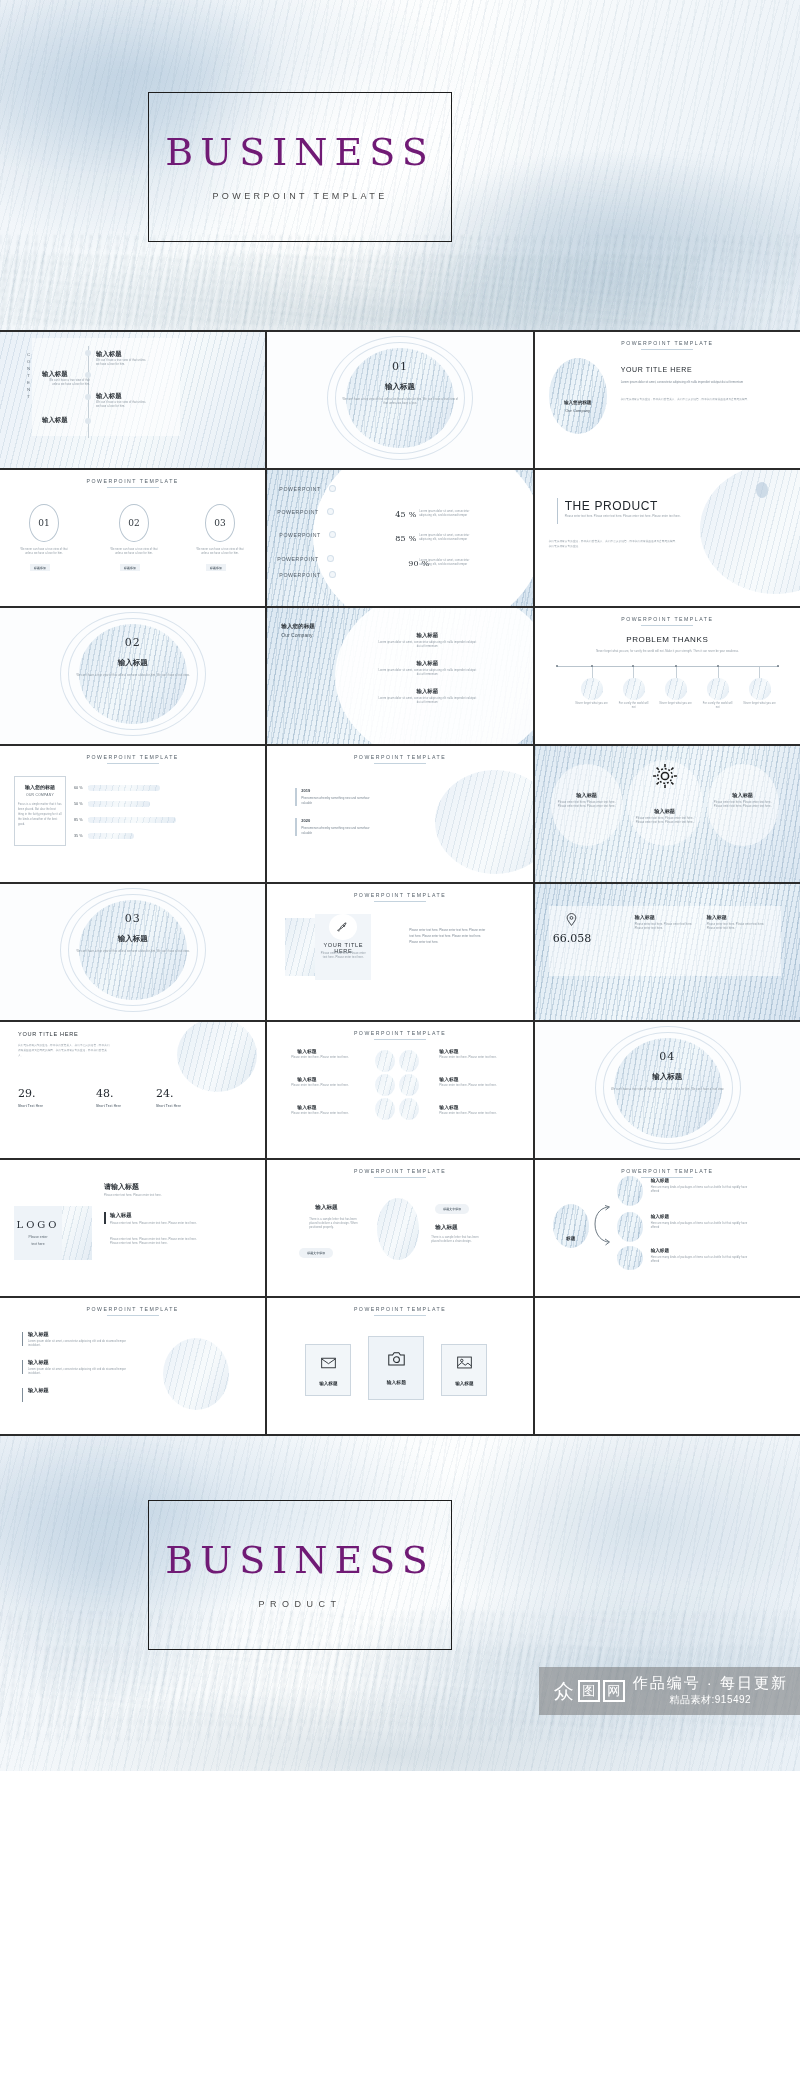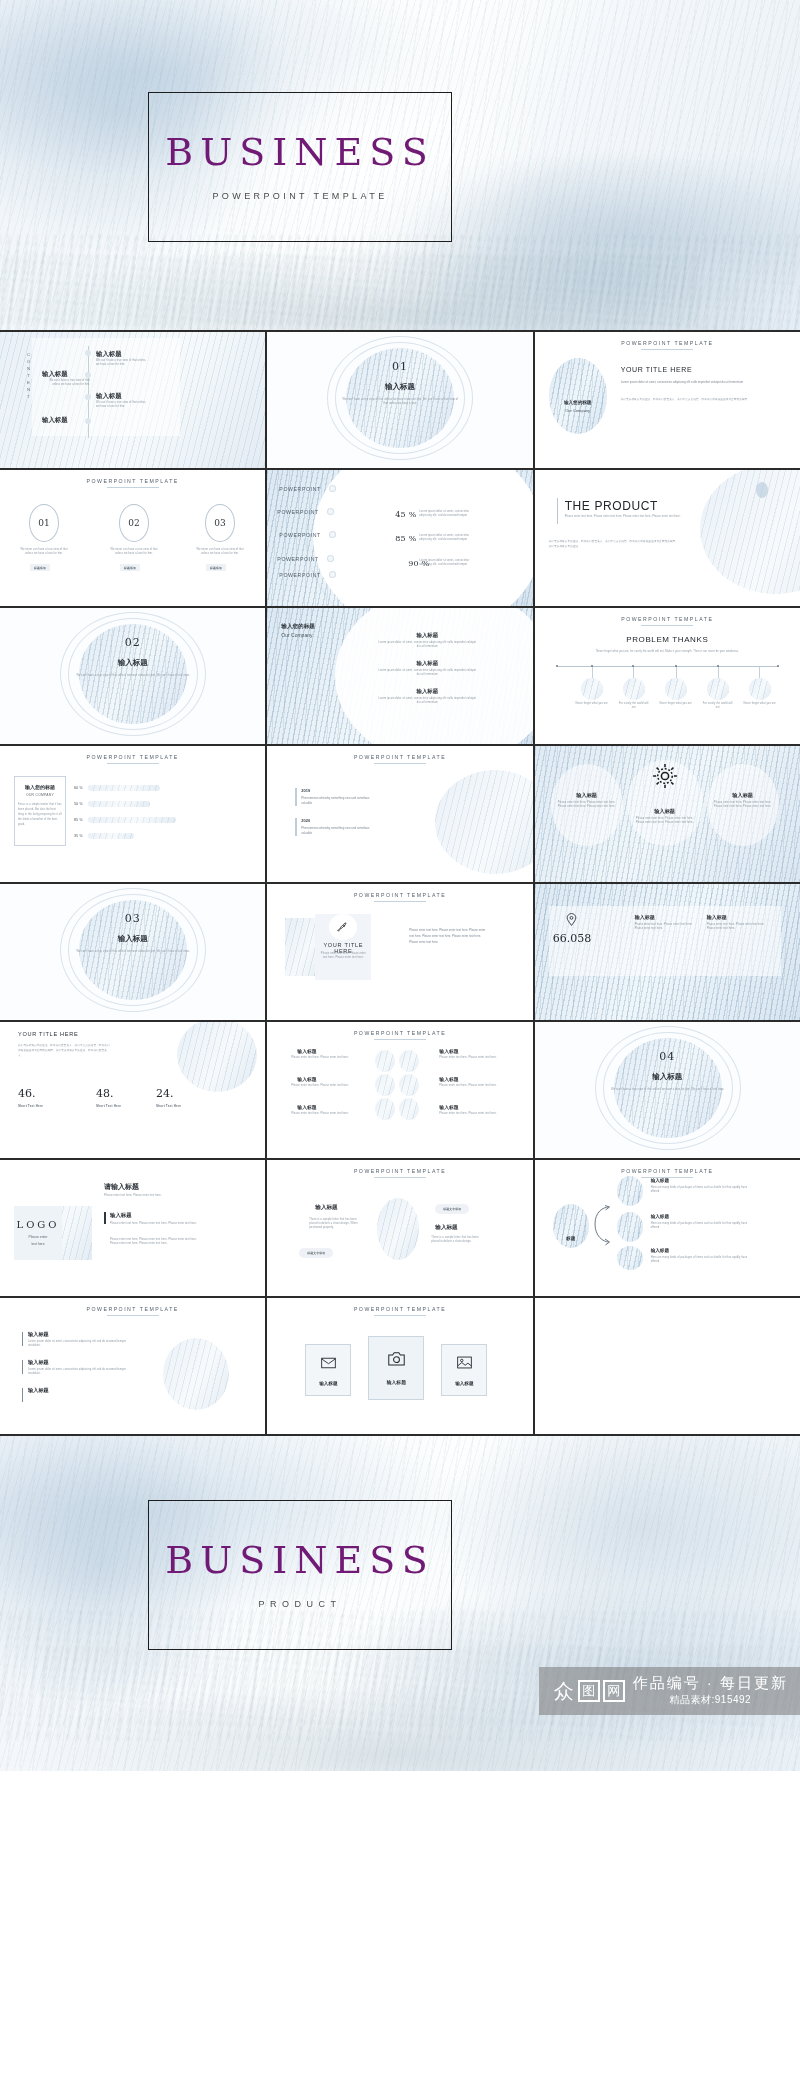--- a/index.html
+++ b/index.html
@@ -449,21 +449,21 @@
       <div class="tiny" style="position:absolute;left:172px;top:39px;width:58px;">Please enter text here. Please enter text here. Please enter text here.</div>
     </div>
   </div>
 
   <div class="slide">
     <div class="bg" style="background:#ffffff;"></div>
     <div class="content">
       <div class="oval wash" style="right:8px;top:-4px;width:80px;height:74px;opacity:.9;"></div>
       <div class="ttl-en" style="position:absolute;left:18px;top:9px;">YOUR TITLE HERE</div>
       <div class="tiny" style="position:absolute;left:18px;top:21px;width:92px;line-height:2;">我们无法拥有真实的生活，除非我们爱着某人。我们不会真的活着，除非我们拥有某些值得为之而死的东西。我们无法拥有真实的生活，除非我们爱着某人。</div>
-      <div class="bigstat" style="position:absolute;left:18px;top:65px;">46.</div>
+      <div class="bigstat" style="position:absolute;left:18px;top:65px;">29.</div>
       <div class="statlbl" style="position:absolute;left:18px;top:82px;">Short Text Here</div>
       <div class="bigstat" style="position:absolute;left:96px;top:65px;">48.</div>
       <div class="statlbl" style="position:absolute;left:96px;top:82px;">Short Text Here</div>
       <div class="bigstat" style="position:absolute;left:156px;top:65px;">24.</div>
       <div class="statlbl" style="position:absolute;left:156px;top:82px;">Short Text Here</div>
     </div>
   </div>
 
   <div class="slide">
     <div class="bg" style="background:#ffffff;"></div>

